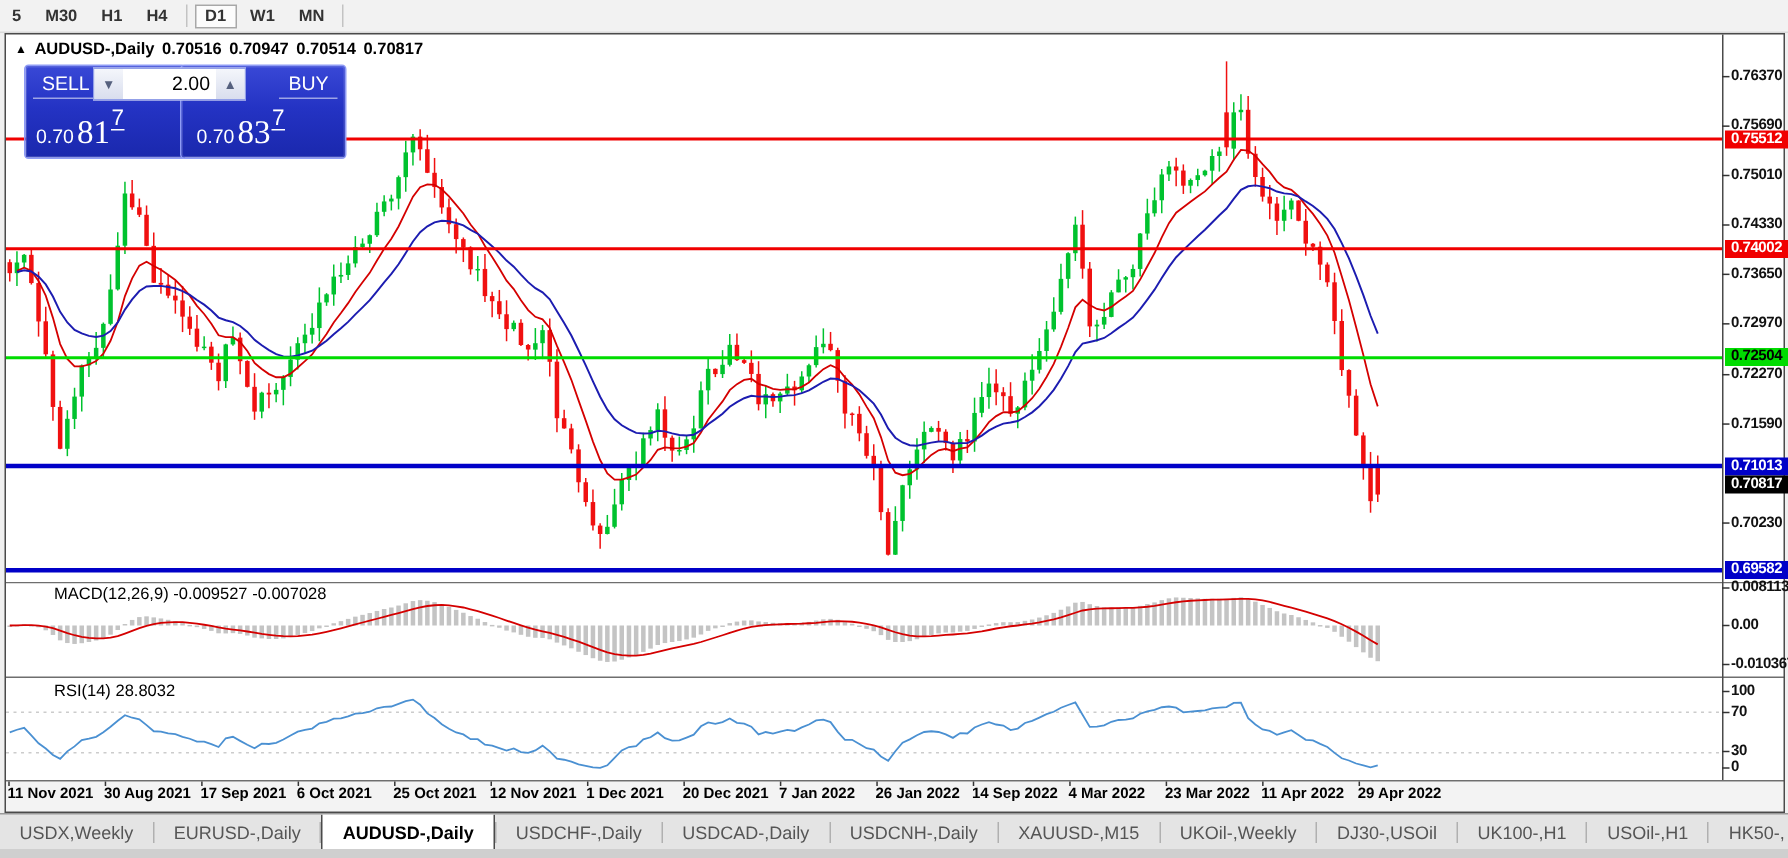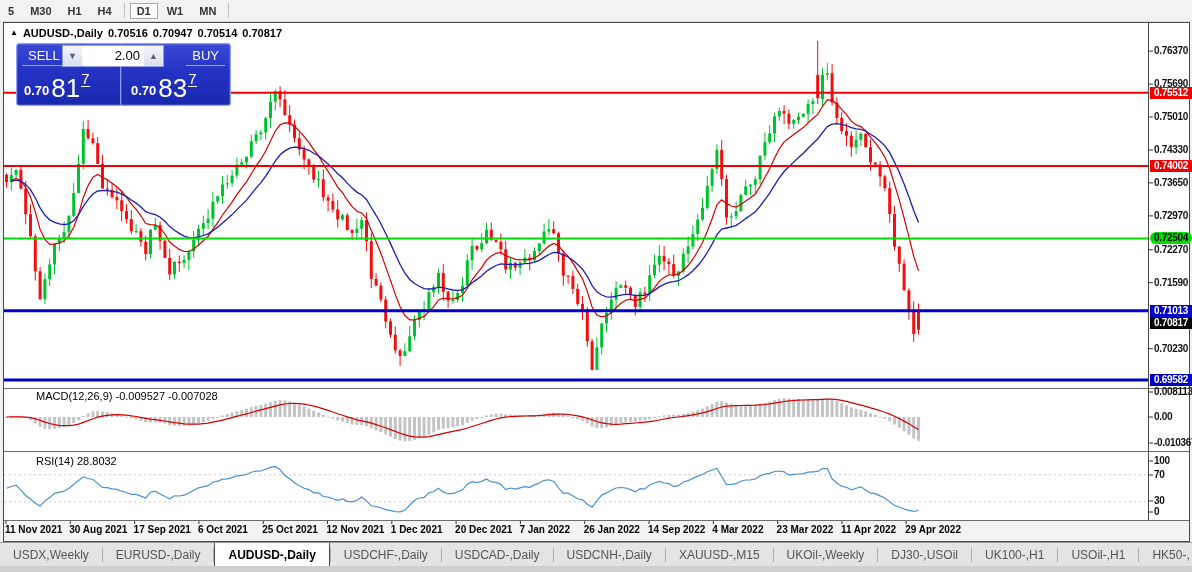--- a/index.html
+++ b/index.html
@@ -20,22 +20,22 @@
   #trade-panel{position:absolute;left:10px;top:43px;width:219px;height:61px;}
   .tp-block{position:absolute;top:0;height:61px;border-radius:3px;border:1px solid #8f9cf5;
             background:linear-gradient(#3948d6 0%,#2433c4 45%,#1a28ad 100%);
             box-shadow:inset 0 0 0 1px rgba(255,255,255,.15);}
   #tp-sell{left:6px;width:106px;} #tp-buy{left:110px;width:109px;}
   .tp-head{position:absolute;top:3px;font-size:13px;color:#fff;padding:1px 6px 2px 6px;
            border-bottom:1px solid rgba(255,255,255,.55);cursor:pointer;}
   #tp-sell .tp-head{left:5px;} #tp-buy .tp-head{right:5px;}
   .tp-price{position:absolute;bottom:2px;display:flex;align-items:flex-end;color:#fff;}
   #tp-sell .tp-price{left:7px;} #tp-buy .tp-price{left:10px;}
-  .tp-small{font-size:13px;font-weight:700;margin-bottom:5px;}
-  .tp-big{font-size:26px;line-height:30px;margin-left:2px;}
+  .tp-small{font-size:13px;font-weight:400;margin-bottom:5px;}
+  .tp-big{font-size:22px;line-height:30px;margin-left:2px;font-family:Liberation Serif, serif;}
   .tp-sup{font-size:15px;line-height:14px;border-bottom:1px solid #fff;margin-bottom:16px;margin-left:1px;}
   #tp-spin{position:absolute;left:52px;top:2px;width:100px;height:20px;display:flex;
            border:1px solid #93a0e8;background:#fff;}
   .spin-btn{width:19px;background:linear-gradient(#f4f6fb,#d9deee);color:#55607e;font-size:9px;
             display:flex;align-items:center;justify-content:center;cursor:pointer;}
   #tp-vol{flex:1;font-size:13px;color:#000;text-align:right;padding:2px 4px 0 0;background:#fff;}
   
   .tick-label{position:absolute;left:1154px;width:40px;font-size:10px;font-weight:700;color:#111;
               letter-spacing:-0.3px;white-space:nowrap;}
   .level-tag{position:absolute;left:1150px;width:42px;height:12px;font-size:10px;font-weight:700;
@@ -755,21 +755,21 @@
       <div class="tick-label" style="top: 78.0626px;">0.75690</div>
       <div class="tick-label" style="top: 111.015px;">0.75010</div>
       <div class="tick-label" style="top: 143.968px;">0.74330</div>
       <div class="tick-label" style="top: 176.921px;">0.73650</div>
       <div class="tick-label" style="top: 209.874px;">0.72970</div>
       <div class="tick-label" style="top: 243.796px;">0.72270</div>
       <div class="tick-label" style="top: 276.749px;">0.71590</div>
       <div class="tick-label" style="top: 342.654px;">0.70230</div>
       <div class="level-tag" style="top: 86.6885px; background: rgb(240, 0, 0); color: rgb(255, 255, 255);">0.75512</div>
       <div class="level-tag" style="top: 159.863px; background: rgb(240, 0, 0); color: rgb(255, 255, 255);">0.74002</div>
-      <div class="level-tag" style="top: 232.456px; background: rgb(0, 220, 0); color: rgb(0, 0, 0); border-radius: 6px;">0.72504</div>
+      <div class="level-tag" style="top: 232.456px; background: rgb(0, 220, 0); color: rgb(0, 0, 0);">0.72504</div>
       <div class="level-tag" style="top: 304.71px; background: rgb(0, 0, 200); color: rgb(255, 255, 255);">0.71013</div>
       <div class="level-tag" style="top: 374.056px; background: rgb(0, 0, 200); color: rgb(255, 255, 255);">0.69582</div>
       <div class="level-tag" style="top: 317.208px; background: rgb(0, 0, 0); color: rgb(255, 255, 255);">0.70817</div>
       <div class="tick-label" style="top: 386px;">0.008113</div>
       <div class="tick-label" style="top: 411px;">0.00</div>
       <div class="tick-label" style="top: 437px;">-0.010367</div>
       <div class="tick-label" style="top: 455px;">100</div>
       <div class="tick-label" style="top: 469px;">70</div>
       <div class="tick-label" style="top: 495px;">30</div>
       <div class="tick-label" style="top: 506px;">0</div>

